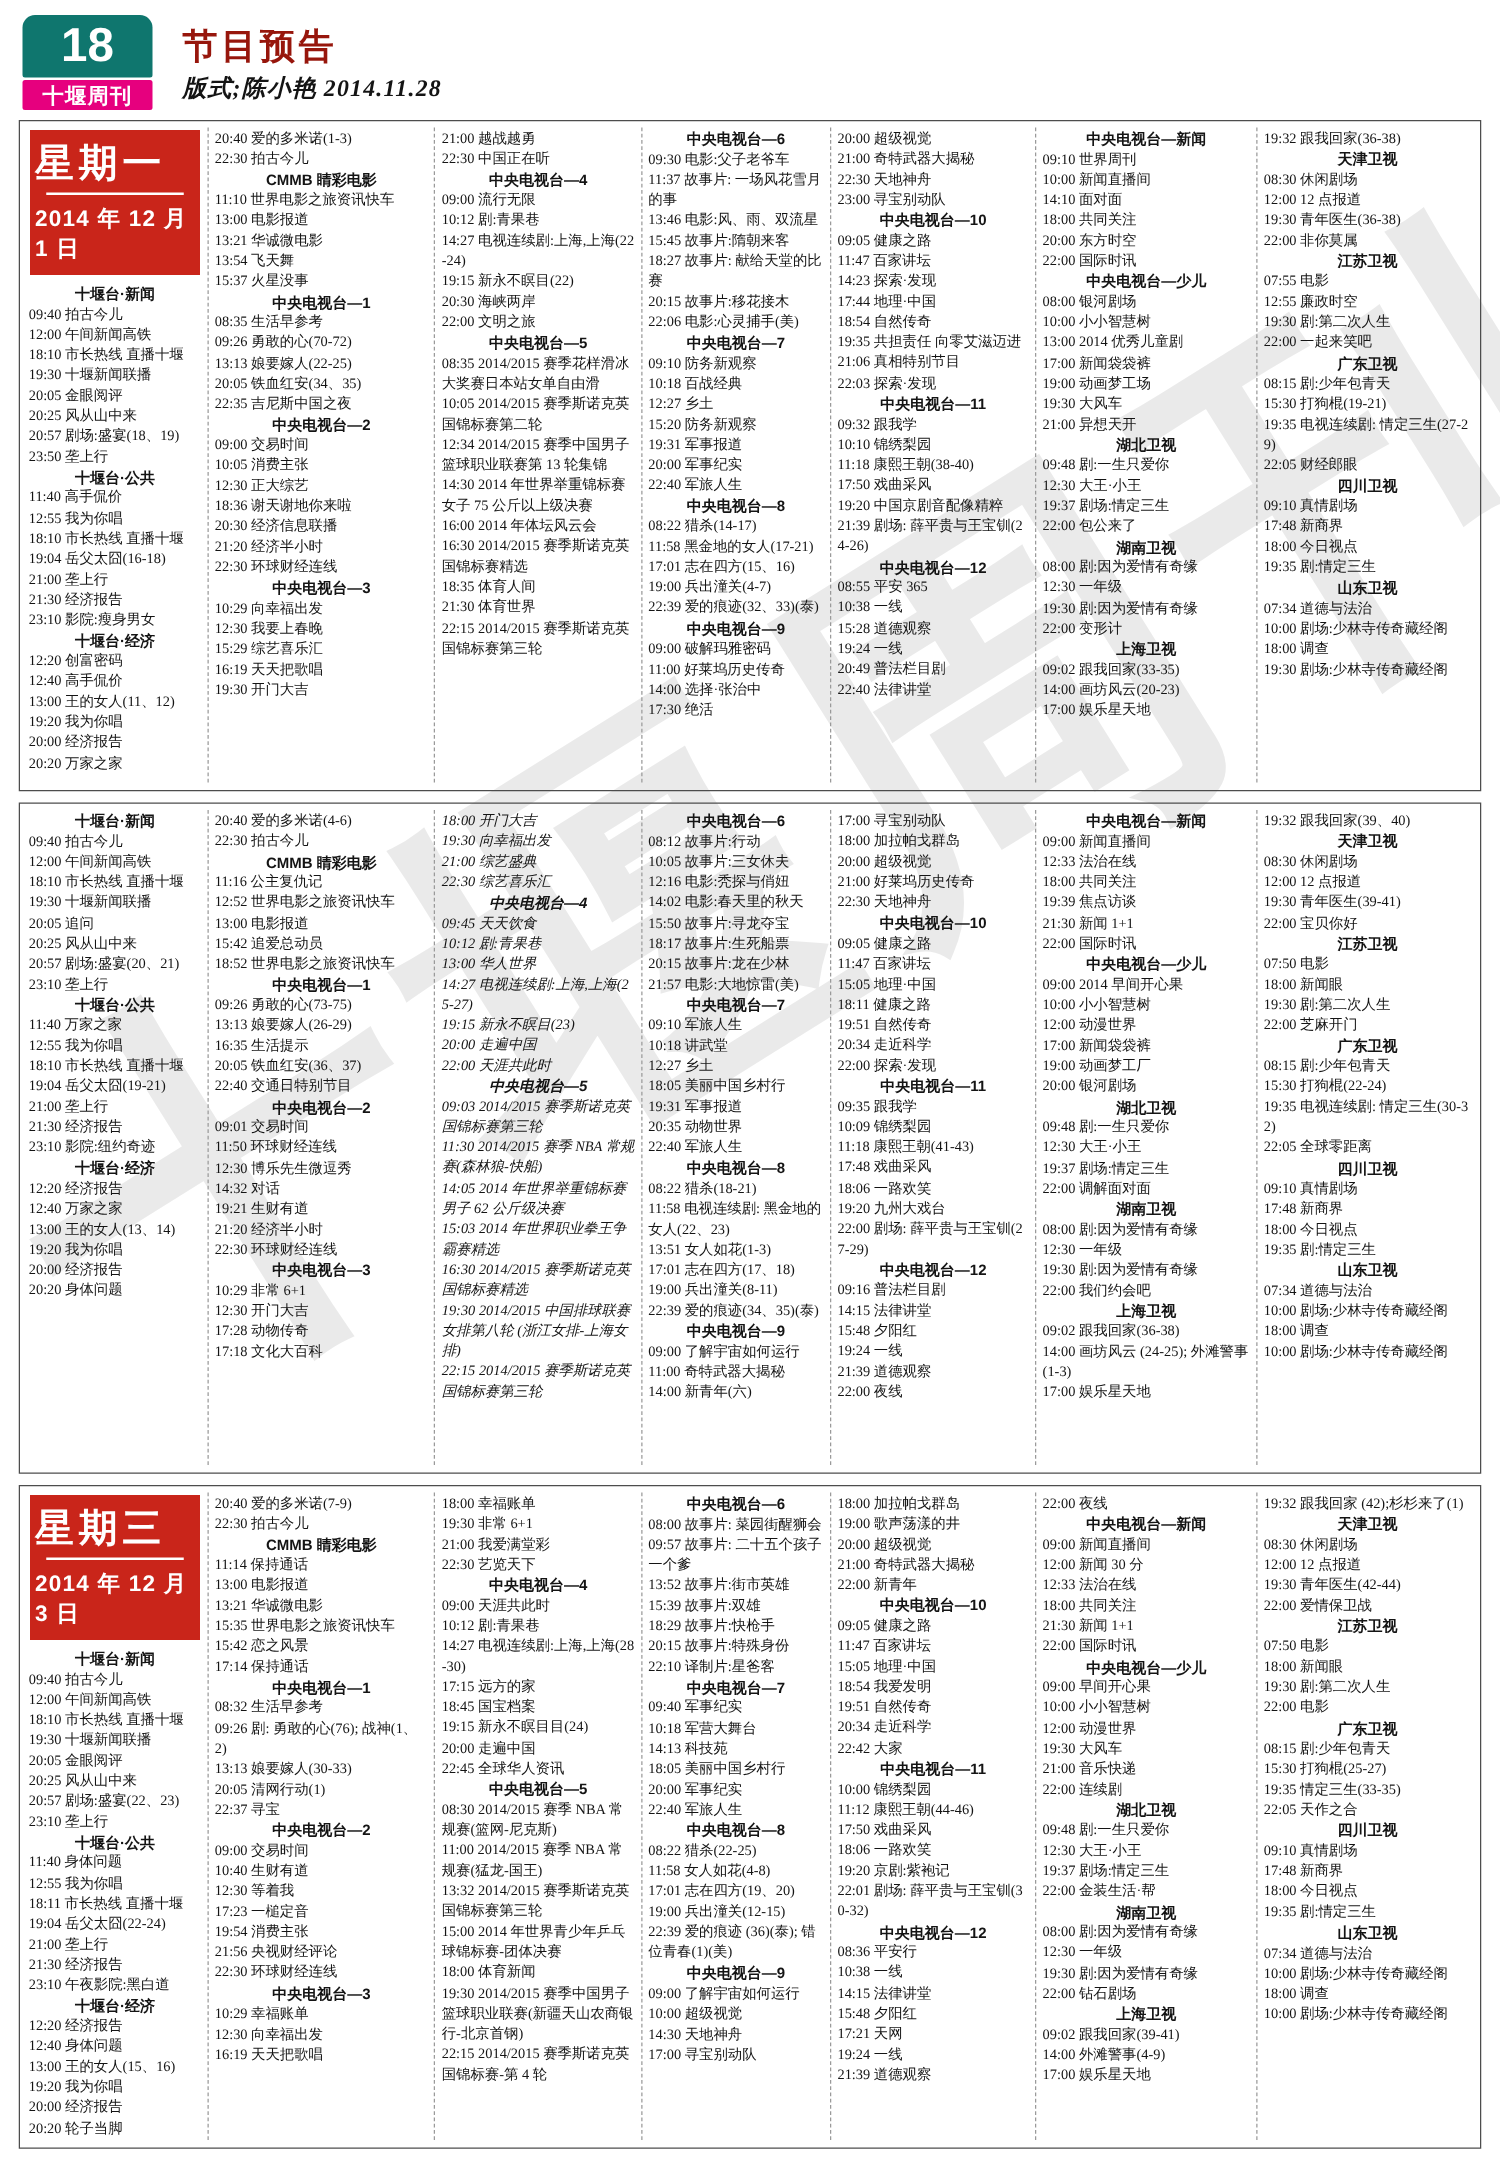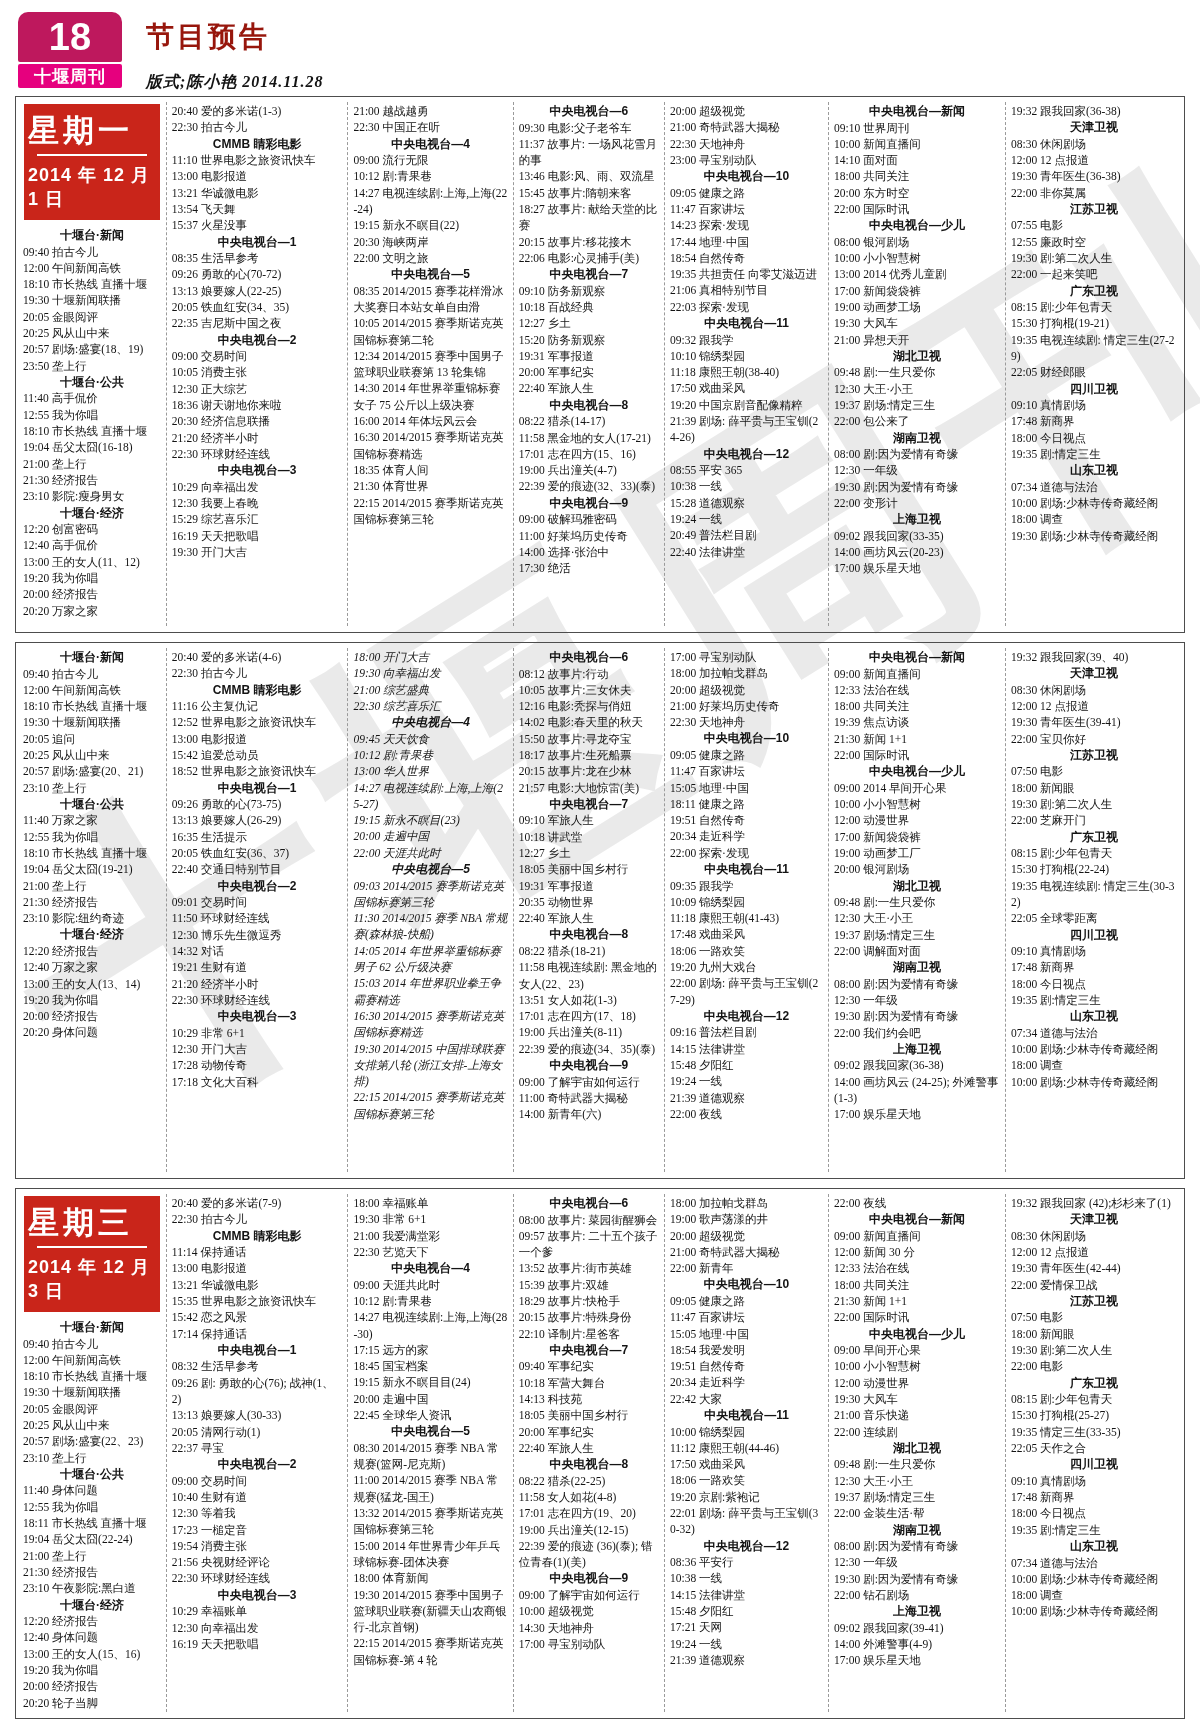--- a/index.html
+++ b/index.html
@@ -1,30 +1,30 @@
 <!DOCTYPE html>
 <html><head>
 <meta charset="utf-8">
 <style>
   html,body{margin:0;padding:0;background:#ffffff;}
   .page{position:relative;width:1200px;height:1736px;background:#ffffff;overflow:hidden;
         font-family:"Liberation Serif",serif;color:#141414;}
   
   .masthead{position:relative;padding:14px 0 0 18px;height:82px;z-index:2;}
   .mast-left{position:absolute;left:18px;top:12px;width:104px;}
-  .page-num{background:#be185d;color:#fff;border-radius:10px 10px 2px 2px;height:50px;
+  .page-num{background:#0f766e;color:#fff;border-radius:10px 10px 2px 2px;height:50px;
             font-family:"Liberation Sans",sans-serif;font-size:38px;font-weight:bold;
             display:flex;align-items:center;justify-content:center;}
   .brand-bar{background:#e6007e;color:#fff;margin-top:2px;border-radius:2px;height:24px;
              font-family:"Liberation Sans",sans-serif;font-size:17px;font-weight:bold;
              display:flex;align-items:center;justify-content:center;letter-spacing:1px;}
   .mast-right{margin-left:128px;padding-top:8px;}
   .page-title{color:#97160c;font-family:"Liberation Sans",sans-serif;
               font-size:28px;font-weight:bold;letter-spacing:3px;line-height:1.1;}
-  .byline{font-size:16px;font-weight:bold;font-style:italic;margin-top:19px;letter-spacing:1px;}
+  .byline{font-size:19px;font-weight:bold;font-style:italic;margin-top:5px;letter-spacing:1px;}
   
   .watermark{position:absolute;top:430px;left:-60px;z-index:0;pointer-events:none;
              font-family:"Liberation Sans",sans-serif;font-weight:bold;font-size:330px;
              letter-spacing:28px;color:#000;opacity:0.08;transform:rotate(-32deg);
              white-space:nowrap;}
   
   .days{position:relative;z-index:1;}
   .day{border:1px solid #4d4d4d;margin:0 15px 9px 15px;padding:5px 2px 6px 2px;}
   .cols{display:flex;align-items:stretch;}
   .col{box-sizing:border-box;padding:1px 5px;min-height:10px;word-break:break-all;}

